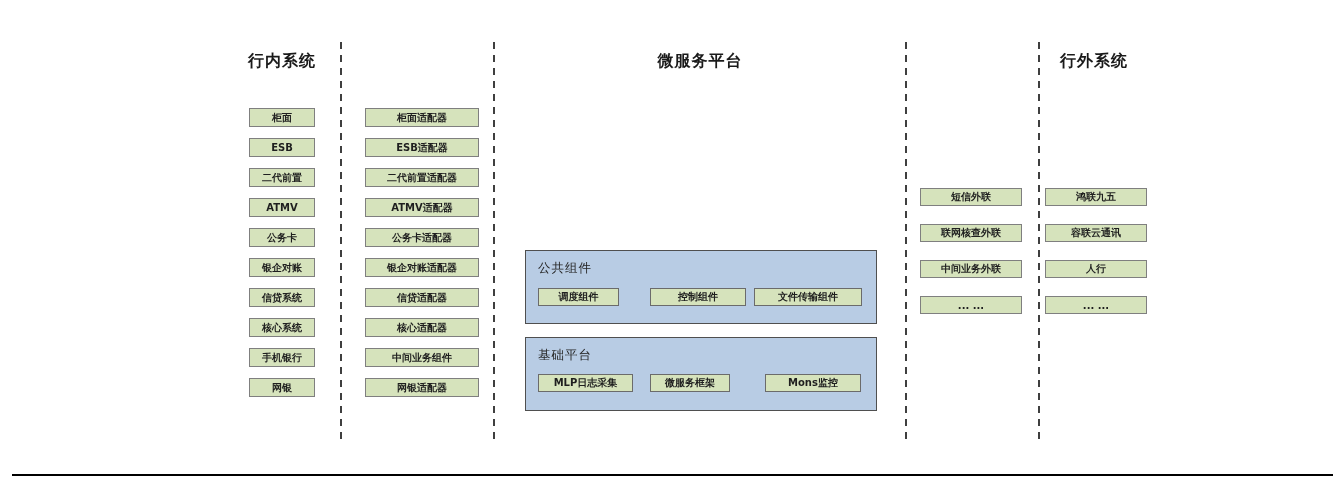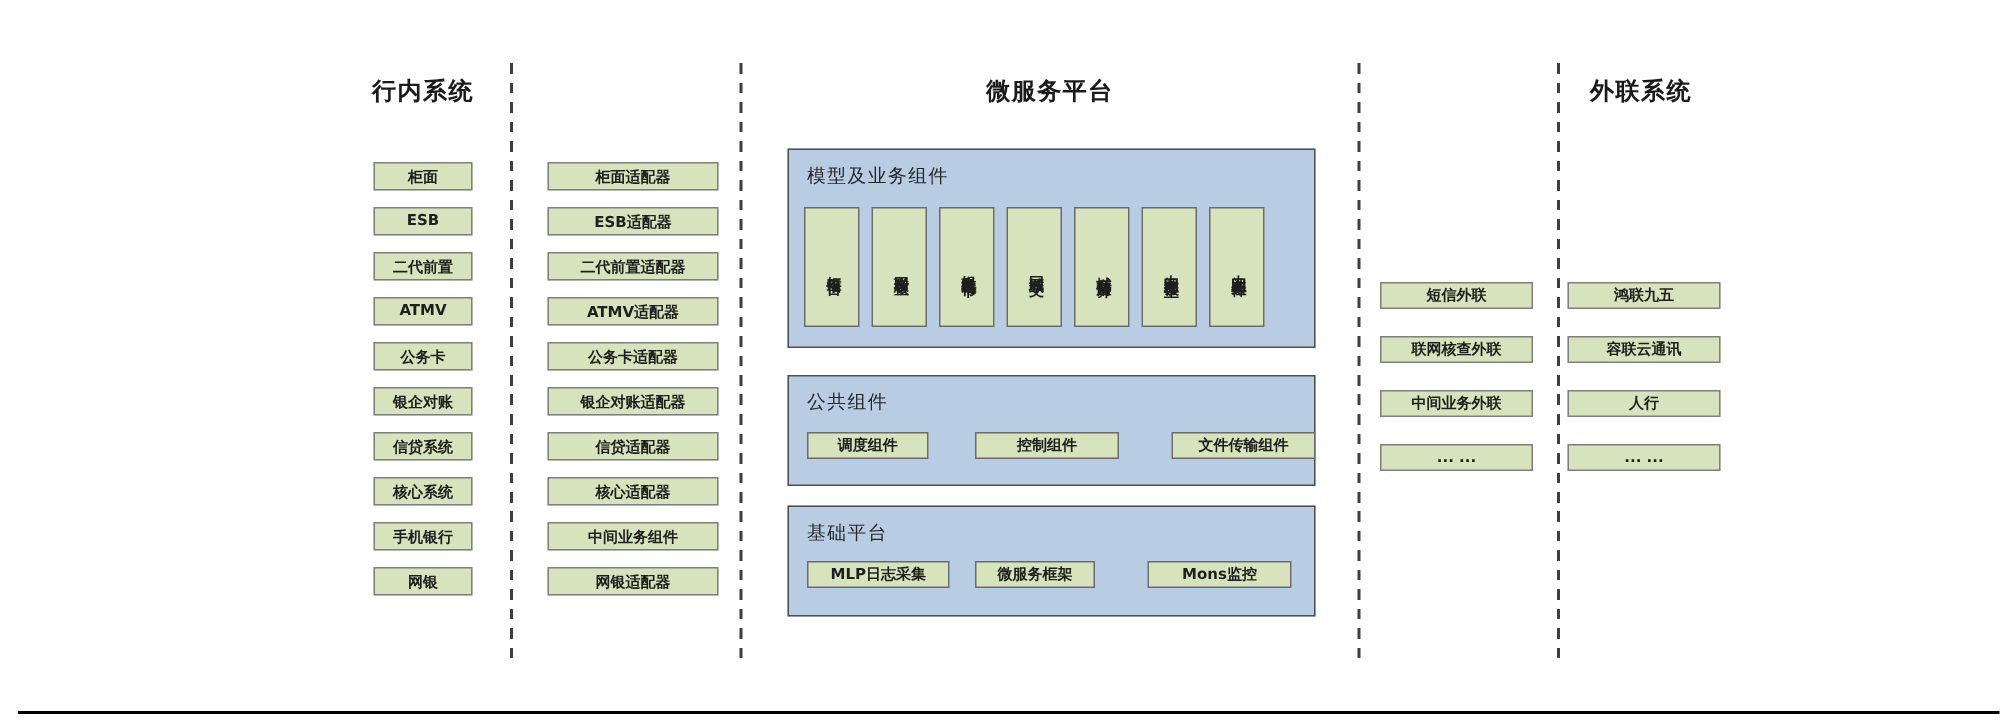--- a/index.html
+++ b/index.html
@@ -46,21 +46,21 @@
   }
   .bottom-line{position:absolute;left:0;top:474px;width:1333px;height:2px;background:#000000;}
 </style>
 </head>
 <body>
 
 <div class="canvas">
 
   <div class="col-title" style="left:190px">行内系统</div>
   <div class="col-title" style="left:608px">微服务平台</div>
-  <div class="col-title" style="left:1002px">外联系统</div>
+  <div class="col-title" style="left:1002px">行外系统</div>
 
   <div class="divider" style="left:328px"></div>
   <div class="divider" style="left:481px"></div>
   <div class="divider" style="left:893px"></div>
   <div class="divider" style="left:1026px"></div>
 
   <div class="gbox c1" style="top:108px">柜面</div>
   <div class="gbox c1" style="top:138px">ESB</div>
   <div class="gbox c1" style="top:168px">二代前置</div>
   <div class="gbox c1" style="top:198px">ATMV</div>
@@ -75,36 +75,26 @@
   <div class="gbox c2" style="top:138px">ESB适配器</div>
   <div class="gbox c2" style="top:168px">二代前置适配器</div>
   <div class="gbox c2" style="top:198px">ATMV适配器</div>
   <div class="gbox c2" style="top:228px">公务卡适配器</div>
   <div class="gbox c2" style="top:258px">银企对账适配器</div>
   <div class="gbox c2" style="top:288px">信贷适配器</div>
   <div class="gbox c2" style="top:318px">核心适配器</div>
   <div class="gbox c2" style="top:348px">中间业务组件</div>
   <div class="gbox c2" style="top:378px">网银适配器</div>
 
-  <div class="panel" style="top:99px;height:133px">
-    <div class="panel-title">模型及业务组件</div>
-    <div class="vbox" style="left:10px">短信平台</div>
-    <div class="vbox" style="left:55px">联网核查</div>
-    <div class="vbox" style="left:100px">银联及银行卡</div>
-    <div class="vbox" style="left:145px">同城票交</div>
-    <div class="vbox" style="left:190px">城商行清算</div>
-    <div class="vbox" style="left:235px">中间业务模型</div>
-    <div class="vbox" style="left:280px">中间业务组件</div>
-  </div>
 
   <div class="panel" style="top:250px;height:74px">
     <div class="panel-title">公共组件</div>
     <div class="hbox" style="left:12px;top:37px;width:81px">调度组件</div>
     <div class="hbox" style="left:124px;top:37px;width:96px">控制组件</div>
-    <div class="hbox" style="left:255px;top:37px;width:96px">文件传输组件</div>
+    <div class="hbox" style="left:228px;top:37px;width:108px">文件传输组件</div>
   </div>
 
   <div class="panel" style="top:337px;height:74px">
     <div class="panel-title">基础平台</div>
     <div class="hbox" style="left:12px;top:36px;width:95px">MLP日志采集</div>
     <div class="hbox" style="left:124px;top:36px;width:80px">微服务框架</div>
     <div class="hbox" style="left:239px;top:36px;width:96px">Mons监控</div>
   </div>
 
   <div class="gbox c4" style="top:188px;height:18px">短信外联</div>

